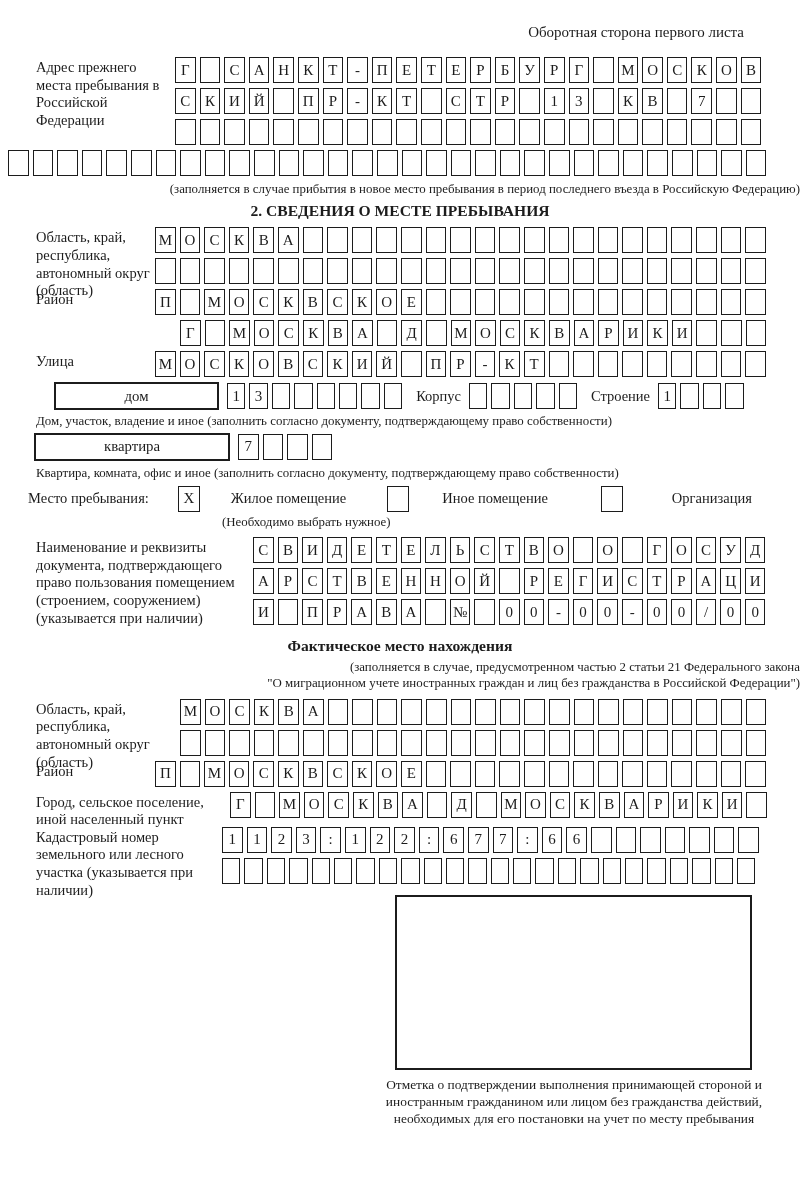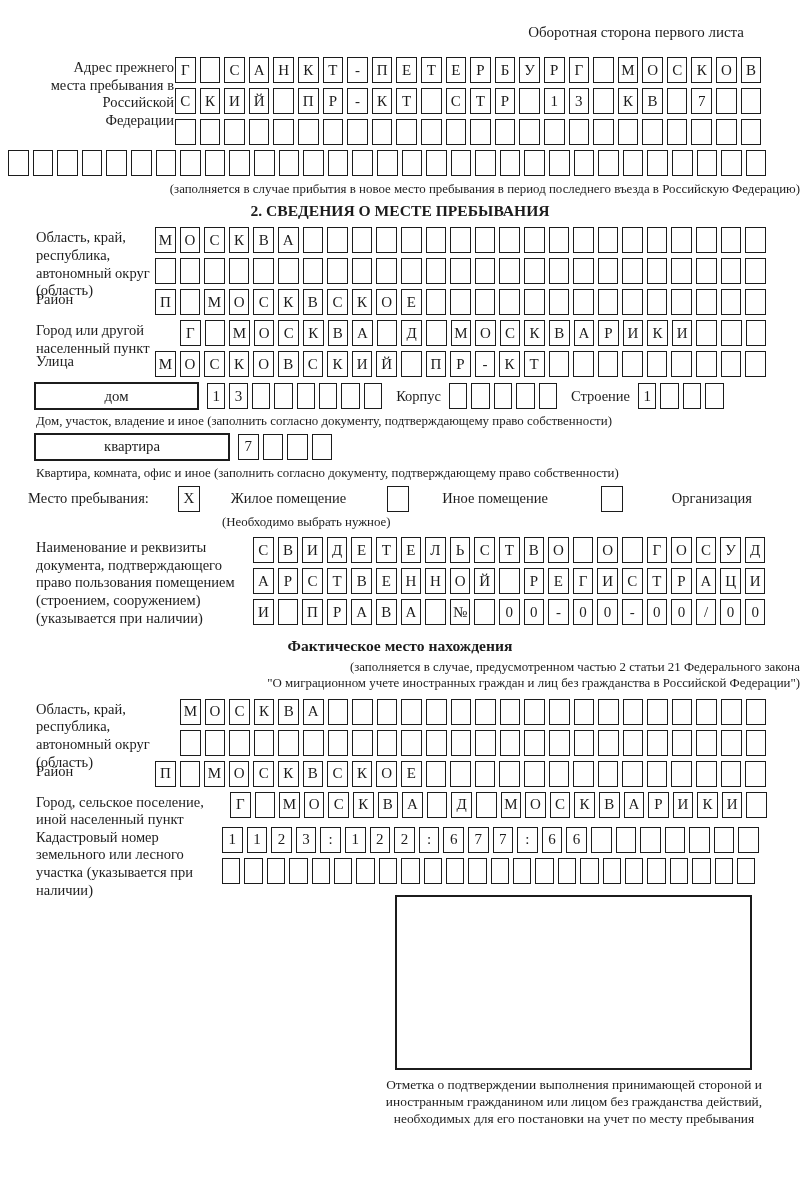--- a/index.html
+++ b/index.html
@@ -26,36 +26,36 @@
   .ml230 { margin-left:230px; }
   .ml253 { margin-left:253px; }
 
   .caption { font-size:12.9px; line-height:1.26; }
   .center { text-align:right; }
   .sec-title { font-size:15.6px; font-weight:bold; text-align:center; }
 
   .inline-row { display:flex; align-items:center; }
   .bigfield { border:2px solid #1c1c1c; height:28px; display:flex; align-items:center;
               justify-content:center; font-size:14.8px; background:#fff; }
-  .housefield { width:165px; margin-left:34px; }
+  .housefield { width:165px; margin-left:54px; }
   .aptfield { width:196px; margin-left:34px; }
   .small-label { font-size:14.5px; }
 
   .stamp-box { margin-left:395px; width:357px; height:175px; border:2px solid #1c1c1c; background:#fff; }
   .stamp-caption { margin-left:385px; width:378px; text-align:center; font-size:13.4px; line-height:1.28; }
 </style>
 </head>
 <body>
 
 <div id="page">
 
   <div class="right-note">Оборотная сторона первого листа</div>
 
   <div class="group" style="margin-top:16px;">
-    <div class="flabel" style="width:138px;text-align:right;">Адрес прежнего места пребывания в Российской Федерации</div>
+    <div class="flabel" style="width:138px;">Адрес прежнего места пребывания в Российской Федерации</div>
     <div class="cellrow ml175">
         <div class="cell">Г</div>
         <div class="cell"></div>
         <div class="cell">С</div>
         <div class="cell">А</div>
         <div class="cell">Н</div>
         <div class="cell">К</div>
         <div class="cell">Т</div>
         <div class="cell">-</div>
         <div class="cell">П</div>
@@ -248,21 +248,20 @@
         <div class="cell"></div>
         <div class="cell"></div>
         <div class="cell"></div>
         <div class="cell"></div>
         <div class="cell"></div>
         <div class="cell"></div>
       </div>
   </div>
 
   <div class="group">
-    <div class="flabel" style="width:130px;">Город или другой населенный пункт</div>
     <div class="cellrow ml180">
         <div class="cell">Г</div>
         <div class="cell"></div>
         <div class="cell">М</div>
         <div class="cell">О</div>
         <div class="cell">С</div>
         <div class="cell">К</div>
         <div class="cell">В</div>
         <div class="cell">А</div>
         <div class="cell"></div>

